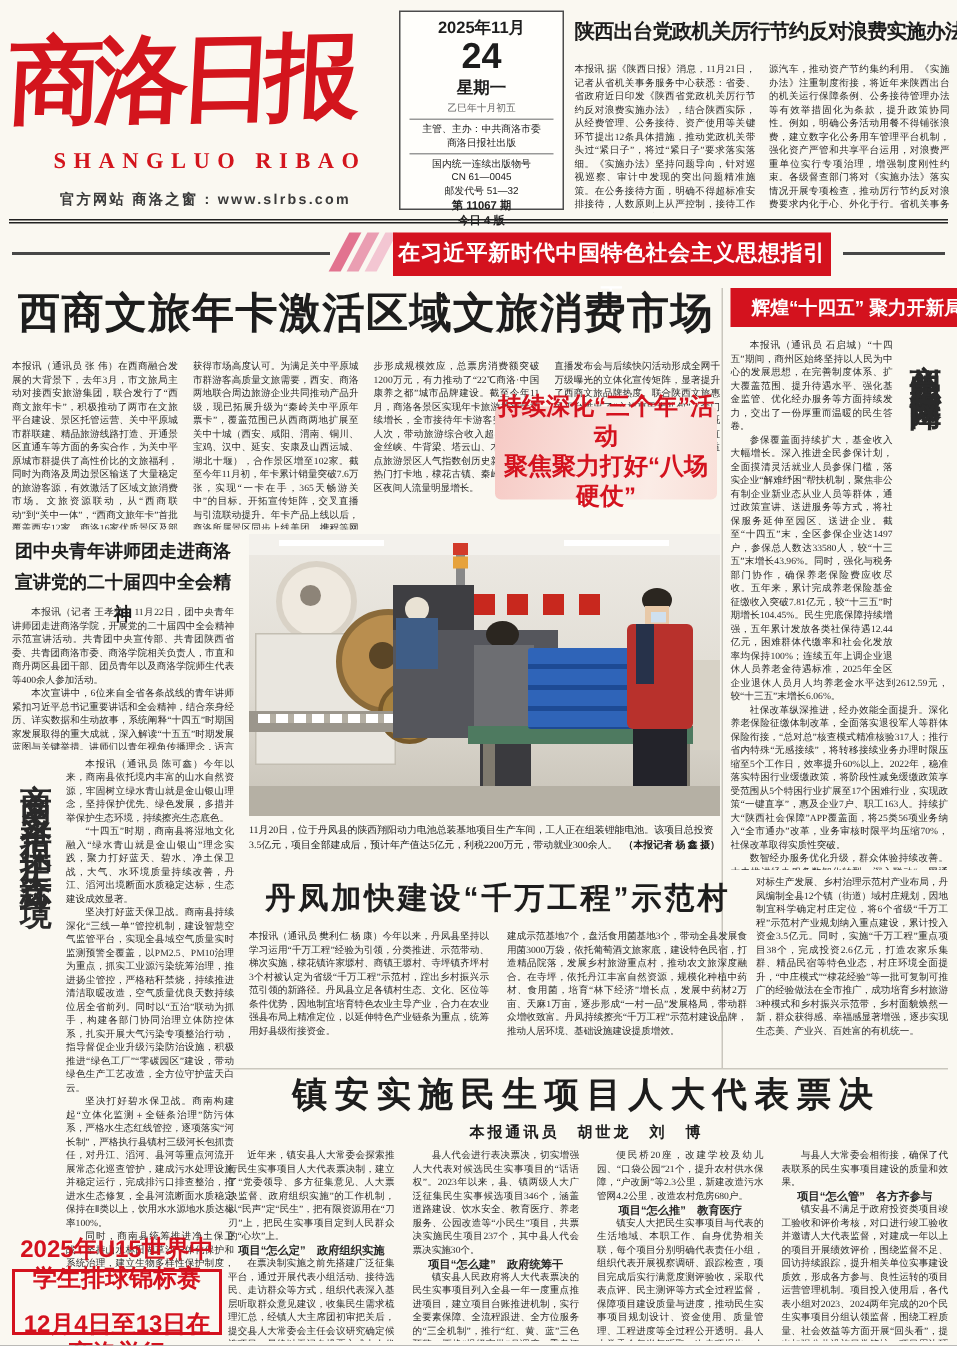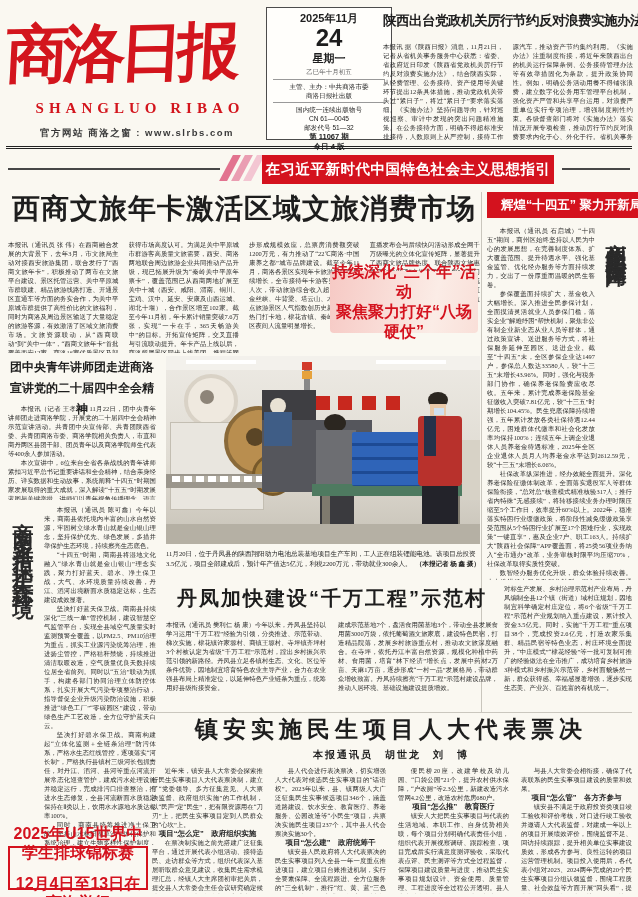--- a/index.html
+++ b/index.html
@@ -7,21 +7,21 @@
         font-family:"Liberation Serif",serif;color:#1d1d1d;margin:0 auto;}
   .abs{position:absolute;}
   
   .logo{left:6px;top:6px;width:256px;height:92px;font-family:"DejaVu Serif",serif;
         font-size:63px;font-weight:900;color:#d3151d;letter-spacing:-6px;line-height:92px;
         transform:skewX(-4deg) rotate(-1deg);white-space:nowrap;}
   .pinyin{left:30px;top:100px;width:220px;text-align:center;color:#d3151d;
           font-family:"Liberation Serif",serif;font-weight:bold;font-size:15px;letter-spacing:5px;}
   .site{left:14px;top:127px;width:246px;text-align:center;color:#3a3a3a;
         font-family:"Liberation Sans",sans-serif;font-size:9.5px;letter-spacing:1.5px;font-weight:bold;}
-  .datebox{left:266px;top:7px;width:126px;height:133px;border:1px solid #4c4c4c;background:#fffefb;
+  .datebox{left:266px;top:7px;width:110px;height:133px;border:1px solid #4c4c4c;background:#fffefb;
            text-align:center;font-family:"Liberation Sans",sans-serif;padding-top:3px;box-sizing:border-box;}
   .db-ym{font-size:11px;font-weight:bold;}
   .db-day{font-size:24px;font-weight:bold;line-height:24px;}
   .db-wd{font-size:11px;font-weight:bold;margin-top:1px;}
   .db-lunar{font-size:6.5px;color:#666;margin:2px 0 2px;}
   .db-sep{border-top:1px solid #999;margin:2px 6px;}
   .db-s{font-size:6.6px;line-height:9px;color:#222;}
   .db-b{font-size:7.5px;line-height:10px;color:#222;font-weight:bold;}
   
   .top-art-hl{left:383px;top:12px;width:250px;font-family:"Liberation Sans",sans-serif;

